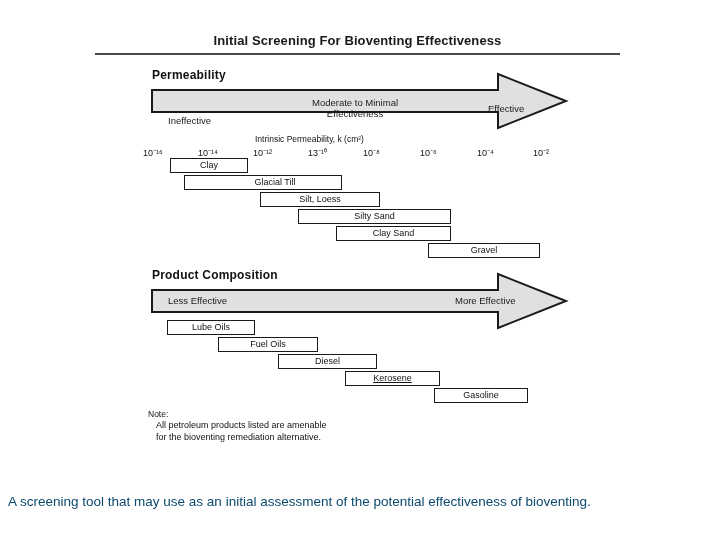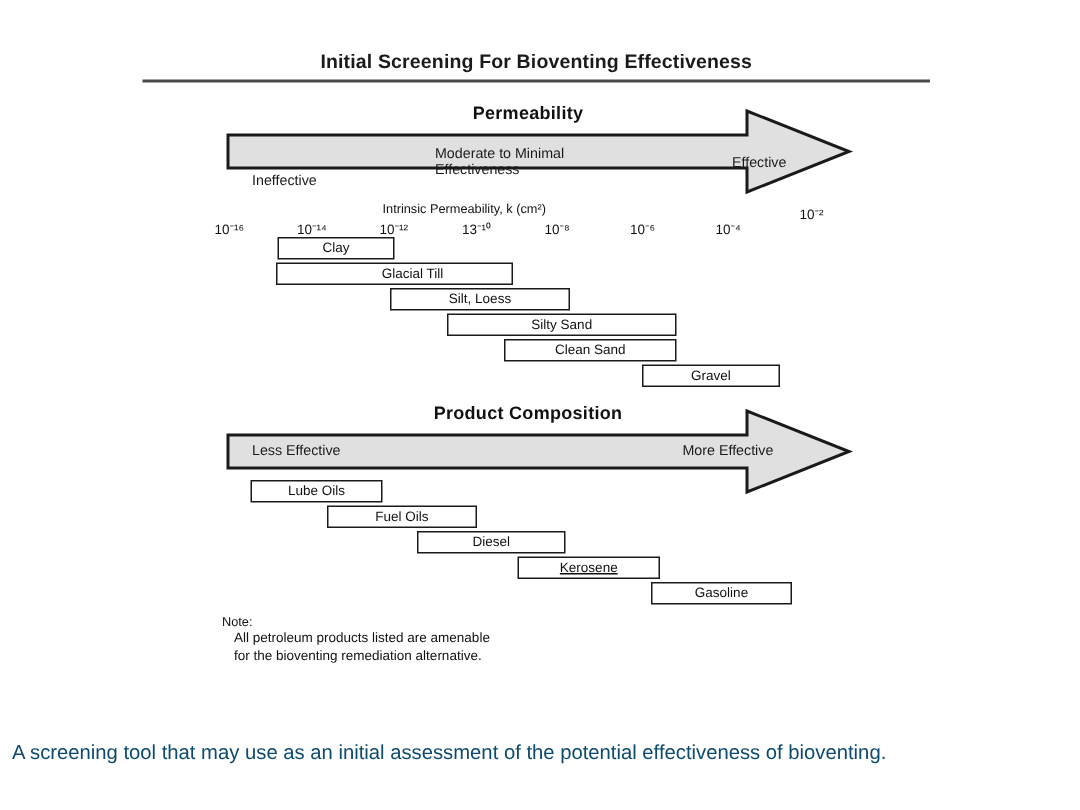--- a/index.html
+++ b/index.html
@@ -41,37 +41,36 @@
     height: 2px;
     background: #4a4a4a;
   }
 
   
   .section-heading {
     position: absolute;
     font-size: 12px;
     font-weight: bold;
     color: #111;
-    text-align: center;
     letter-spacing: .2px;
   }
 
   
   .block-arrow {
     position: absolute;
   }
   .block-arrow svg { display: block; }
 
   .arrow-label {
     position: absolute;
     font-size: 9.5px;
     color: #1a1a1a;
     line-height: 1.15;
   }
-  .arrow-label.center { }
+  .arrow-label.center { text-align: center; }
 
   
   .axis-caption {
     position: absolute;
     font-size: 8.5px;
     color: #111;
     white-space: nowrap;
   }
   .tick-label {
     position: absolute;
@@ -144,28 +143,28 @@
 
   <div class="axis-caption" style="left:255px; top:134px;">Intrinsic Permeability, k (cm²)</div>
 
   <div class="tick-label" style="left:143px; top:146px;">10⁻¹⁶</div>
   <div class="tick-label" style="left:198px; top:146px;">10⁻¹⁴</div>
   <div class="tick-label" style="left:253px; top:146px;">10⁻¹²</div>
   <div class="tick-label" style="left:308px; top:146px;">13⁻¹⁰</div>
   <div class="tick-label" style="left:363px; top:146px;">10⁻⁸</div>
   <div class="tick-label" style="left:420px; top:146px;">10⁻⁶</div>
   <div class="tick-label" style="left:477px; top:146px;">10⁻⁴</div>
-  <div class="tick-label" style="left:533px; top:136px;">10⁻²</div>
+  <div class="tick-label" style="left:533px; top:146px;">10⁻²</div>
 
-  <div class="range-box" style="left:185px; top:158px; width:78px;">Clay</div>
+  <div class="range-box" style="left:170px; top:158px; width:78px;">Clay</div>
   <div class="range-box" style="left:184px; top:175px; width:158px;padding-left:24px;">Glacial Till</div>
   <div class="range-box" style="left:260px; top:192px; width:120px;">Silt, Loess</div>
   <div class="range-box" style="left:298px; top:209px; width:153px;">Silty Sand</div>
-  <div class="range-box" style="left:336px; top:226px; width:115px;">Clean Sand</div>
-  <div class="range-box" style="left:428px; top:243px; width:92px;">Gravel</div>
+  <div class="range-box" style="left:336px; top:226px; width:115px;">Clay Sand</div>
+  <div class="range-box" style="left:428px; top:243px; width:112px;">Gravel</div>
 
   <div class="section-heading" style="left:152px; top:268px; width:400px;">Product Composition</div>
 
   <div class="block-arrow" style="left:150px; top:272px;">
     <svg width="420" height="58" viewBox="0 0 420 58">
       <polygon points="2,18 348,18 348,2 416,29 348,56 348,40 2,40" fill="#e0e0e0" stroke="#1a1a1a" stroke-width="2" stroke-linejoin="miter"></polygon>
     </svg>
   </div>
 
   <div class="arrow-label" style="left:168px; top:296px;text-align:center;">Less Effective</div>

